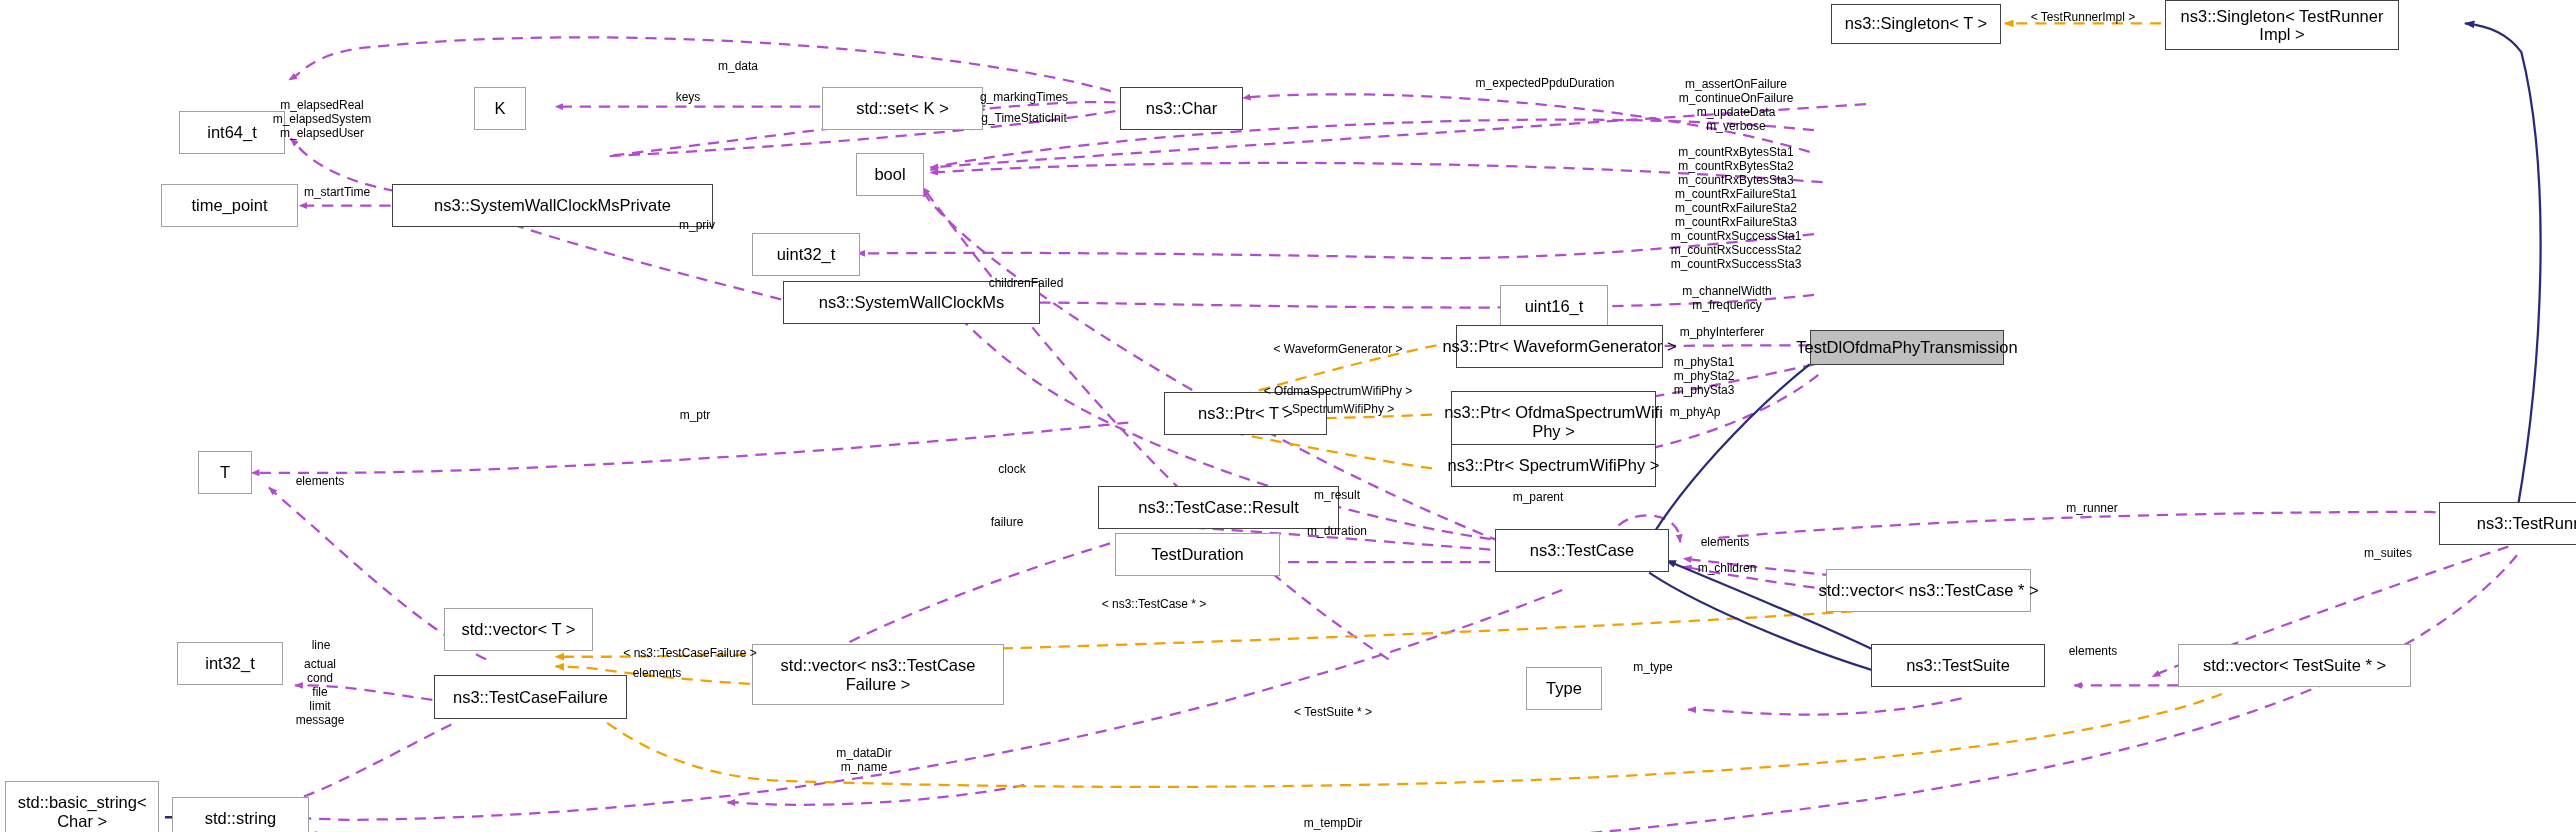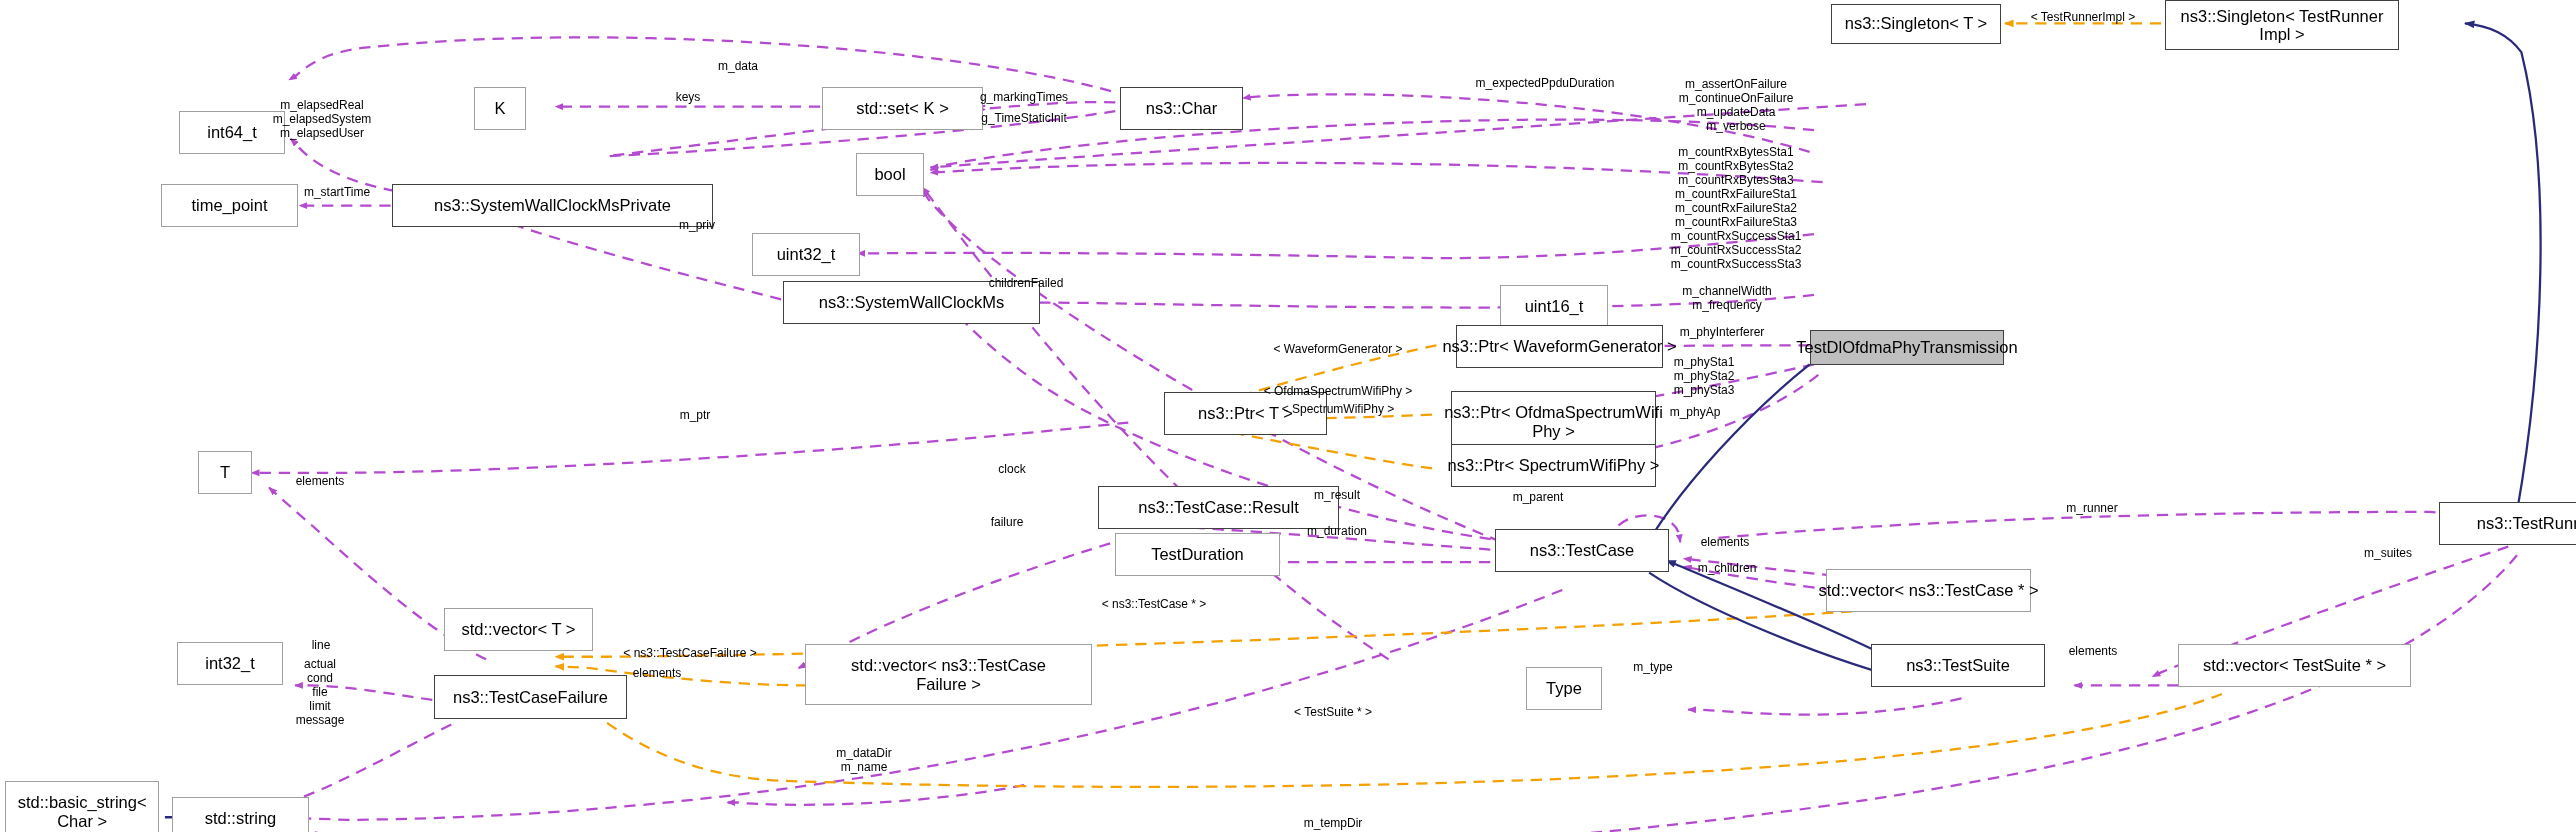--- a/index.html
+++ b/index.html
@@ -201,21 +201,21 @@
   <div class="node solid" style="left:1451px;top:444px;width:205px;height:43px;">ns3::Ptr&lt; SpectrumWifiPhy &gt;</div>
   <div class="node plain" style="left:198px;top:451px;width:54px;height:43px;">T</div>
   <div class="node solid" style="left:1098px;top:486px;width:241px;height:43px;">ns3::TestCase::Result</div>
   <div class="node plain" style="left:1115px;top:533px;width:165px;height:43px;">TestDuration</div>
   <div class="node solid" style="left:1495px;top:529px;width:174px;height:43px;">ns3::TestCase</div>
   <div class="node plain" style="left:1826px;top:569px;width:205px;height:43px;">std::vector&lt; ns3::TestCase * &gt;</div>
   <div class="node solid" style="left:2439px;top:502px;width:227px;height:43px;">ns3::TestRunnerImpl</div>
   <div class="node plain" style="left:444px;top:608px;width:149px;height:43px;">std::vector&lt; T &gt;</div>
   <div class="node plain" style="left:177px;top:642px;width:106px;height:43px;">int32_t</div>
   <div class="node solid" style="left:434px;top:675px;width:193px;height:44px;">ns3::TestCaseFailure</div>
-  <div class="node plain" style="left:805px;top:644px;width:287px;height:61px;">std::vector&lt; ns3::TestCase
+  <div class="node plain" style="left:752px;top:644px;width:252px;height:61px;">std::vector&lt; ns3::TestCase
 Failure &gt;</div>
   <div class="node plain" style="left:1526px;top:667px;width:76px;height:43px;">Type</div>
   <div class="node solid" style="left:1871px;top:644px;width:174px;height:43px;">ns3::TestSuite</div>
   <div class="node plain" style="left:2178px;top:644px;width:233px;height:43px;">std::vector&lt; TestSuite * &gt;</div>
   <div class="node plain" style="left:5.2px;top:781px;width:154px;height:61px;">std::basic_string&lt;
 Char &gt;</div>
   <div class="node plain" style="left:172px;top:797px;width:137px;height:43px;">std::string</div>
   <div class="node solid" style="left:1831px;top:3.5px;width:170px;height:40px;">ns3::Singleton&lt; T &gt;</div>
   <div class="node solid" style="left:2165px;top:0px;width:234px;height:50px;">ns3::Singleton&lt; TestRunner
 Impl &gt;</div>

